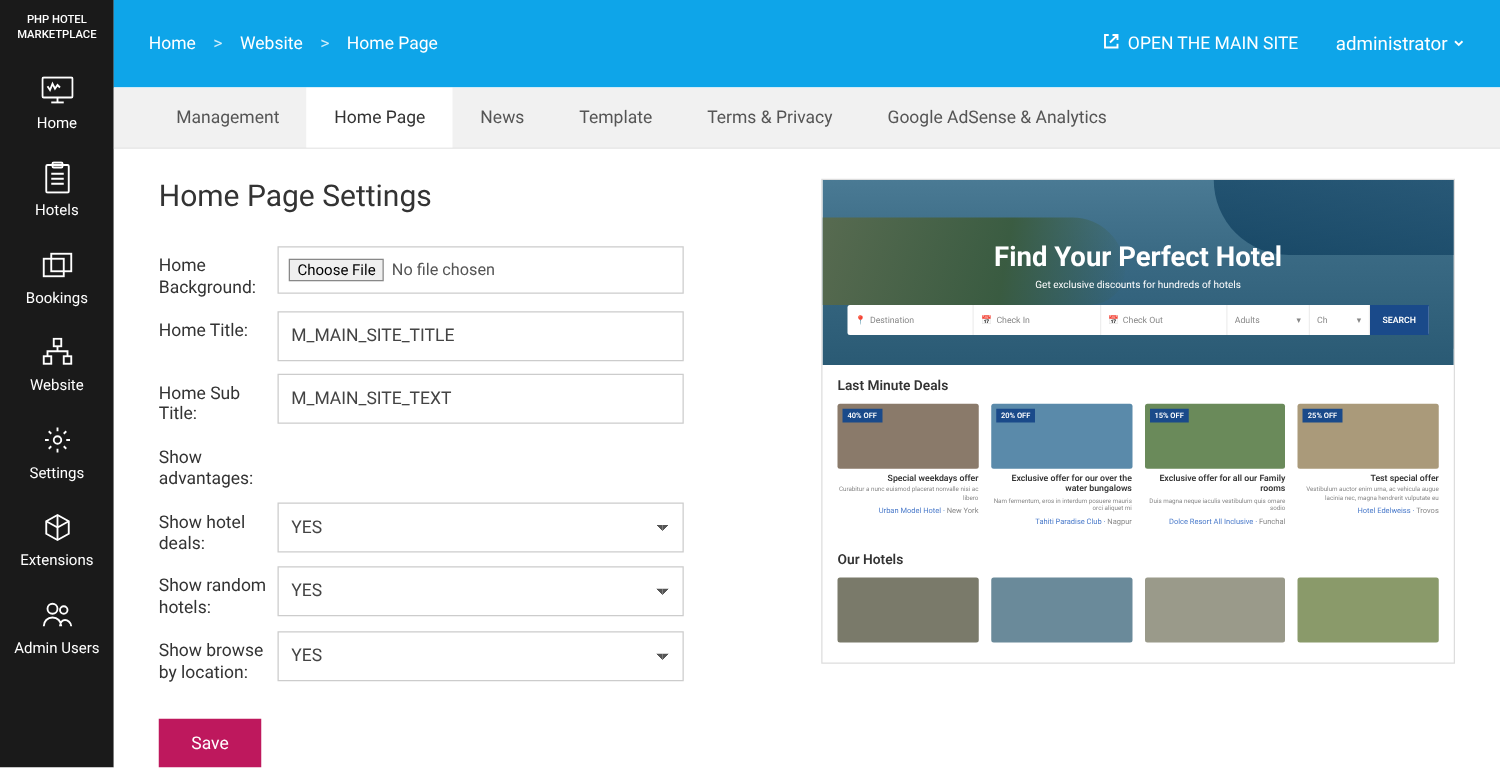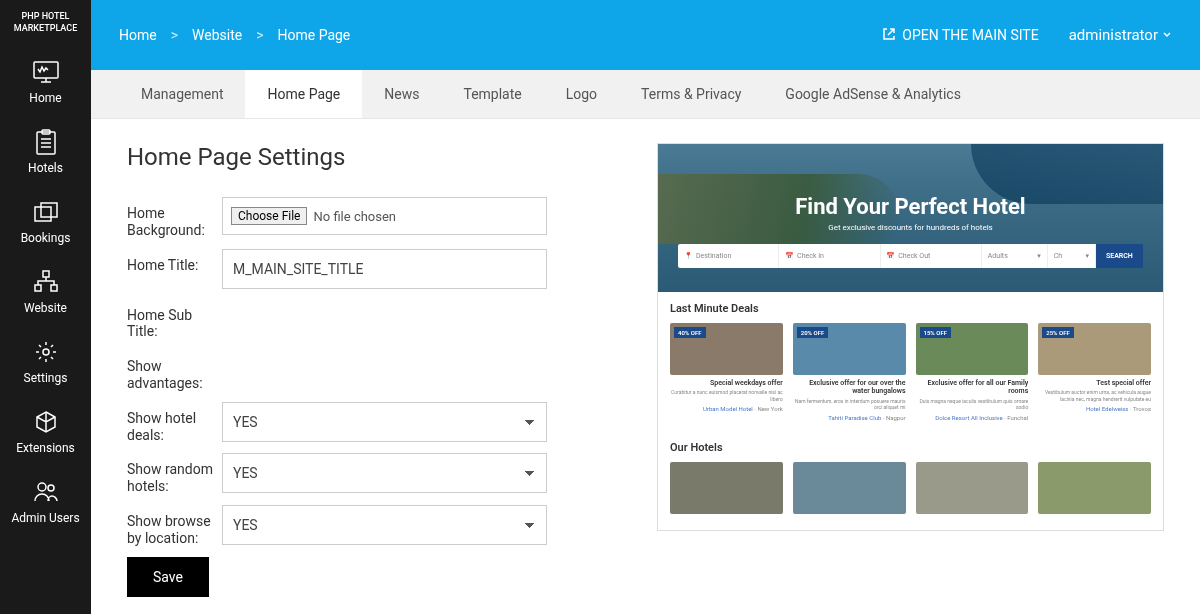--- a/index.html
+++ b/index.html
@@ -33,21 +33,21 @@
 .form-col { flex: 0 0 420px; }
 .page-title { font-size: 24px; font-weight: 400; color: #333; margin-bottom: 26px; }
 .form-row { display: flex; align-items: flex-start; margin-bottom: 10px; }
 .form-label { flex: 0 0 95px; font-size: 14px; color: #333; padding-top: 8px; line-height: 1.2; }
 .form-input-wrap { flex: 1; }
 .file-box { border: 1px solid #ccc; padding: 8px 8px; display: flex; align-items: center; gap: 6px; height: 38px; }
 .file-btn { border: 1px solid #888; background: #efefef; padding: 1px 6px; font-size: 12px; cursor: pointer; }
 .file-text { font-size: 13px; color: #555; }
 .text-input { width: 100%; border: 1px solid #ccc; padding: 10px 10px; font-size: 14px; color: #444; height: 40px; }
 .select-input { width: 100%; border: 1px solid #ccc; padding: 9px 10px; font-size: 14px; color: #444; height: 40px; background: #fff; appearance: none; background-image: linear-gradient(45deg, transparent 50%, #555 50%), linear-gradient(135deg, #555 50%, transparent 50%); background-position: calc(100% - 16px) 17px, calc(100% - 11px) 17px; background-size: 5px 5px, 5px 5px; background-repeat: no-repeat; }
-.save-btn { background: #000000; color: #fff; border: none; padding: 12px 26px; font-size: 14px; cursor: pointer; }
+.save-btn { background: #be185d; color: #fff; border: none; padding: 12px 26px; font-size: 14px; cursor: pointer; margin-top: 18px; }
 
 
 .preview-col { flex: 1; border: 1px solid #ddd; height: 388px; overflow: hidden; position: relative; }
 .preview-scroll { position: absolute; right: 0; top: 0; width: 6px; height: 35%; background: #bbb; }
 .preview-hero { height: 148px; background: linear-gradient(180deg, #4a7a94 0%, #3a6a84 40%, #2a5a74 100%); position: relative; display: flex; flex-direction: column; align-items: center; justify-content: flex-start; padding-top: 50px; text-align: center; }
 .preview-hero::before { content: ""; position: absolute; left: 0; top: 30px; width: 48%; height: 70px; background: linear-gradient(100deg, #5a6a4a 0%, #3a5a3a 60%, transparent 100%); border-radius: 0 60px 40px 0; opacity: 0.9; }
 .preview-hero::after { content: ""; position: absolute; right: 0; top: 0; width: 38%; height: 60px; background: linear-gradient(200deg, #1a4a6a, #0a3a5a); border-radius: 0 0 0 60px; opacity: 0.7; }
 .hero-title { color: #fff; font-size: 22px; font-weight: 700; z-index: 2; position: relative; }
 .hero-sub { color: #fff; font-size: 8px; z-index: 2; margin-top: 4px; }
 .hero-search { background: #fff; height: 24px; width: 92%; margin-top: 12px; z-index: 2; display: flex; border-radius: 2px; }
@@ -167,21 +167,20 @@
         </div>
       </div>
     </div>
 
     <div class="content">
       <div class="tabs">
         <div class="tab">Management</div>
         <div class="tab active">Home Page</div>
         <div class="tab">News</div>
         <div class="tab">Template</div>
-        <div class="tab">Logo</div>
         <div class="tab">Terms &amp; Privacy</div>
         <div class="tab">Google AdSense &amp; Analytics</div>
       </div>
 
       <div class="page">
         <div class="form-col">
           <h1 class="page-title">Home Page Settings</h1>
 
           <div class="form-row">
             <div class="form-label">Home Background:</div>
@@ -193,20 +192,21 @@
             </div>
           </div>
 
           <div class="form-row">
             <div class="form-label">Home Title:</div>
             <div class="form-input-wrap"><input class="text-input" value="M_MAIN_SITE_TITLE" style=""></div>
           </div>
 
           <div class="form-row">
             <div class="form-label">Home Sub Title:</div>
+            <div class="form-input-wrap"><input class="text-input" value="M_MAIN_SITE_TEXT" style=""></div>
           </div>
 
           <div class="form-row">
             <div class="form-label">Show advantages:</div>
           </div>
 
           <div class="form-row">
             <div class="form-label">Show hotel deals:</div>
             <div class="form-input-wrap"><select class="select-input"><option>YES</option></select></div>
           </div>

